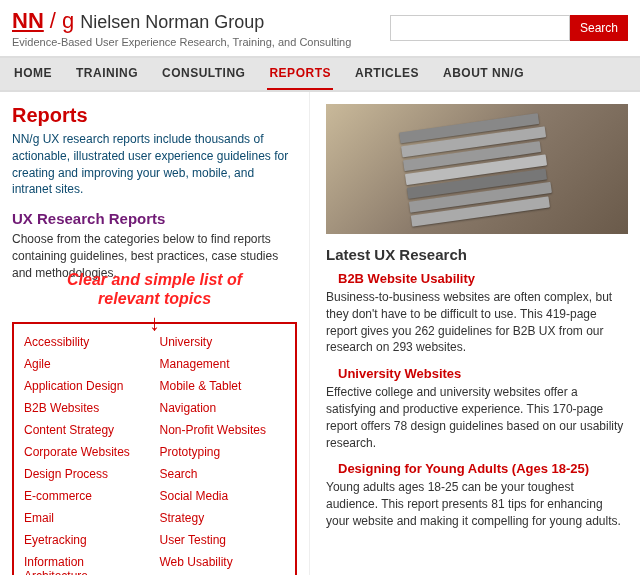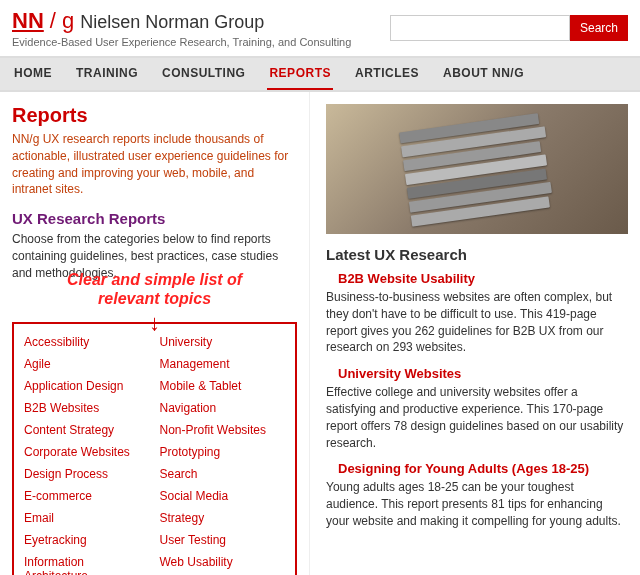--- a/index.html
+++ b/index.html
@@ -23,21 +23,21 @@
     .nav-item { padding: 8px 2px; font-size: 12px; font-weight: bold; color: #333; cursor: pointer; text-decoration: none; letter-spacing: 0.5px; }
     .nav-item.active { color: #cc0000; border-bottom: 2px solid #cc0000; }
 
     
     .main { display: flex; padding: 0; }
     .left-col { width: 310px; padding: 12px 12px 12px 12px; border-right: 1px solid #eee; }
     .right-col { width: 330px; padding: 12px 12px 12px 16px; }
 
     
     .reports-title { font-size: 20px; font-weight: bold; color: #cc0000; margin-bottom: 4px; }
-    .reports-desc { font-size: 12px; color: #c2410c; margin-bottom: 12px; line-height: 1.4; }
+    .reports-desc { font-size: 12px; color: #0c4a6e; margin-bottom: 12px; line-height: 1.4; }
 
     
     .section-title { font-size: 15px; font-weight: bold; color: #701a75; margin-bottom: 4px; }
     .section-desc { font-size: 12px; color: #333; margin-bottom: 8px; line-height: 1.4; }
 
     
     .category-box { border: 2px solid #cc0000; padding: 8px 10px; position: relative; }
     .category-grid { display: grid; grid-template-columns: 1fr 1fr; gap: 2px 10px; }
     .category-item { font-size: 12px; color: #cc0000; padding: 3px 0; cursor: pointer; text-decoration: none; }
 

